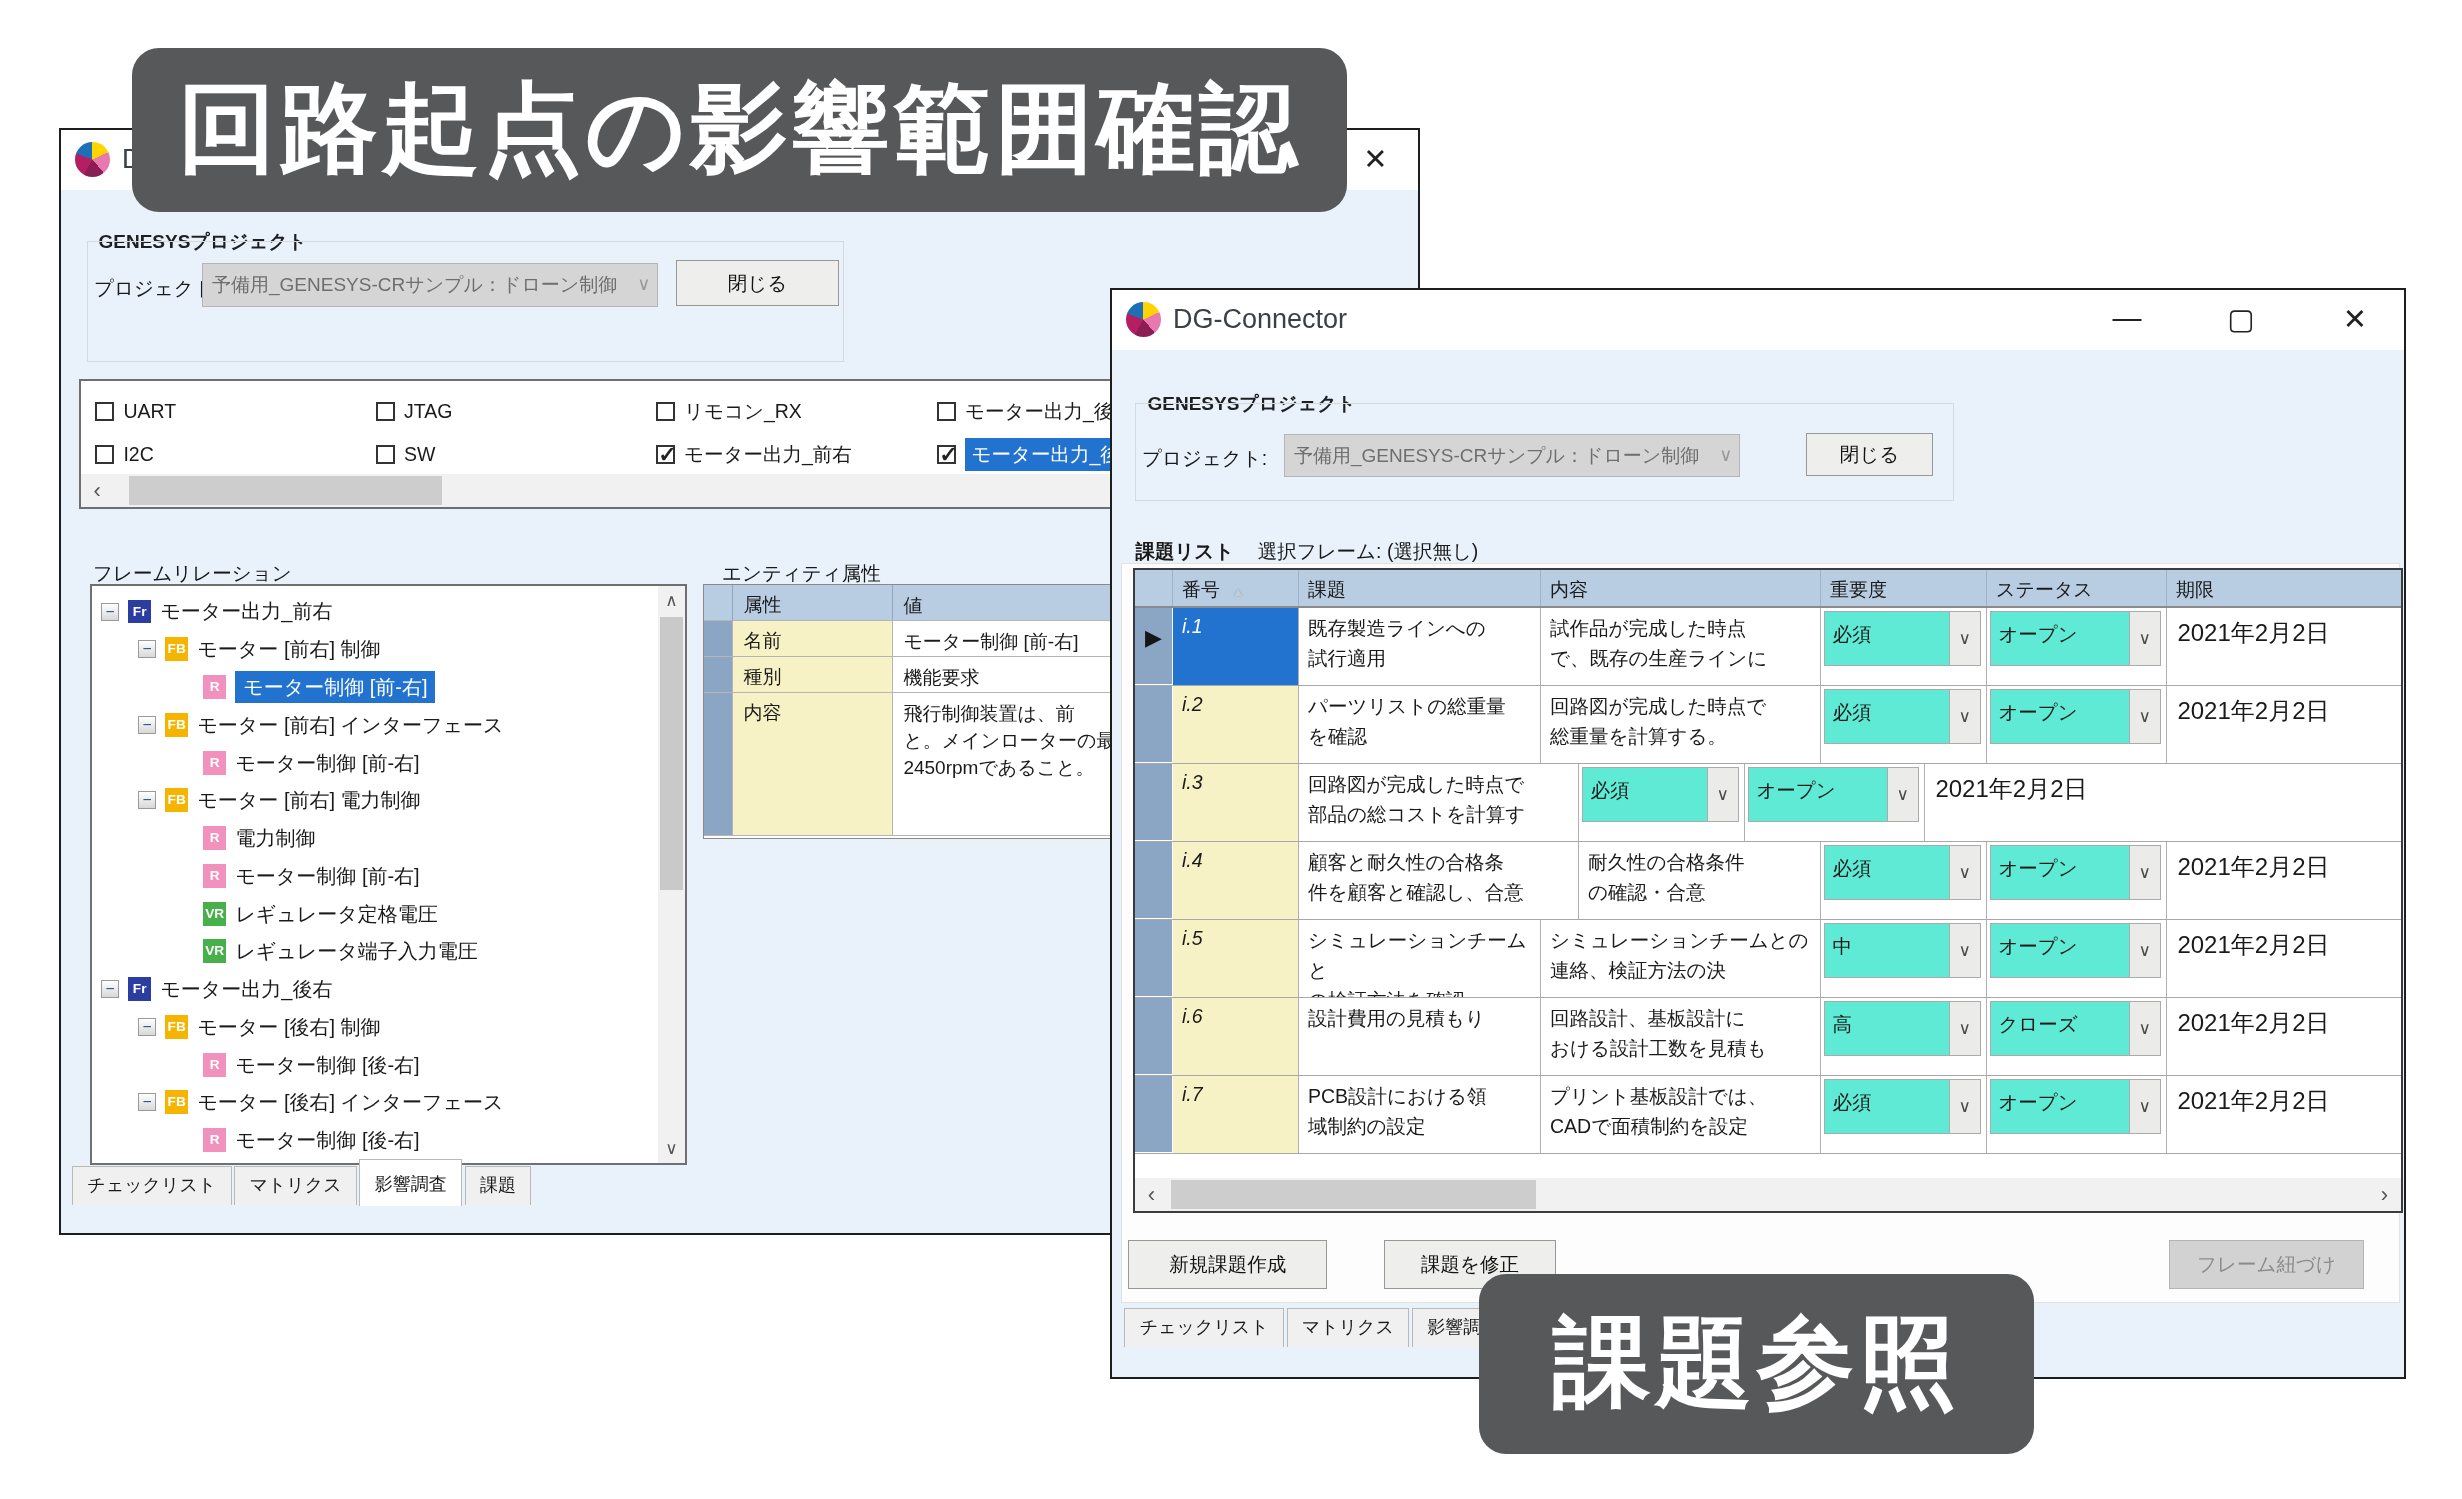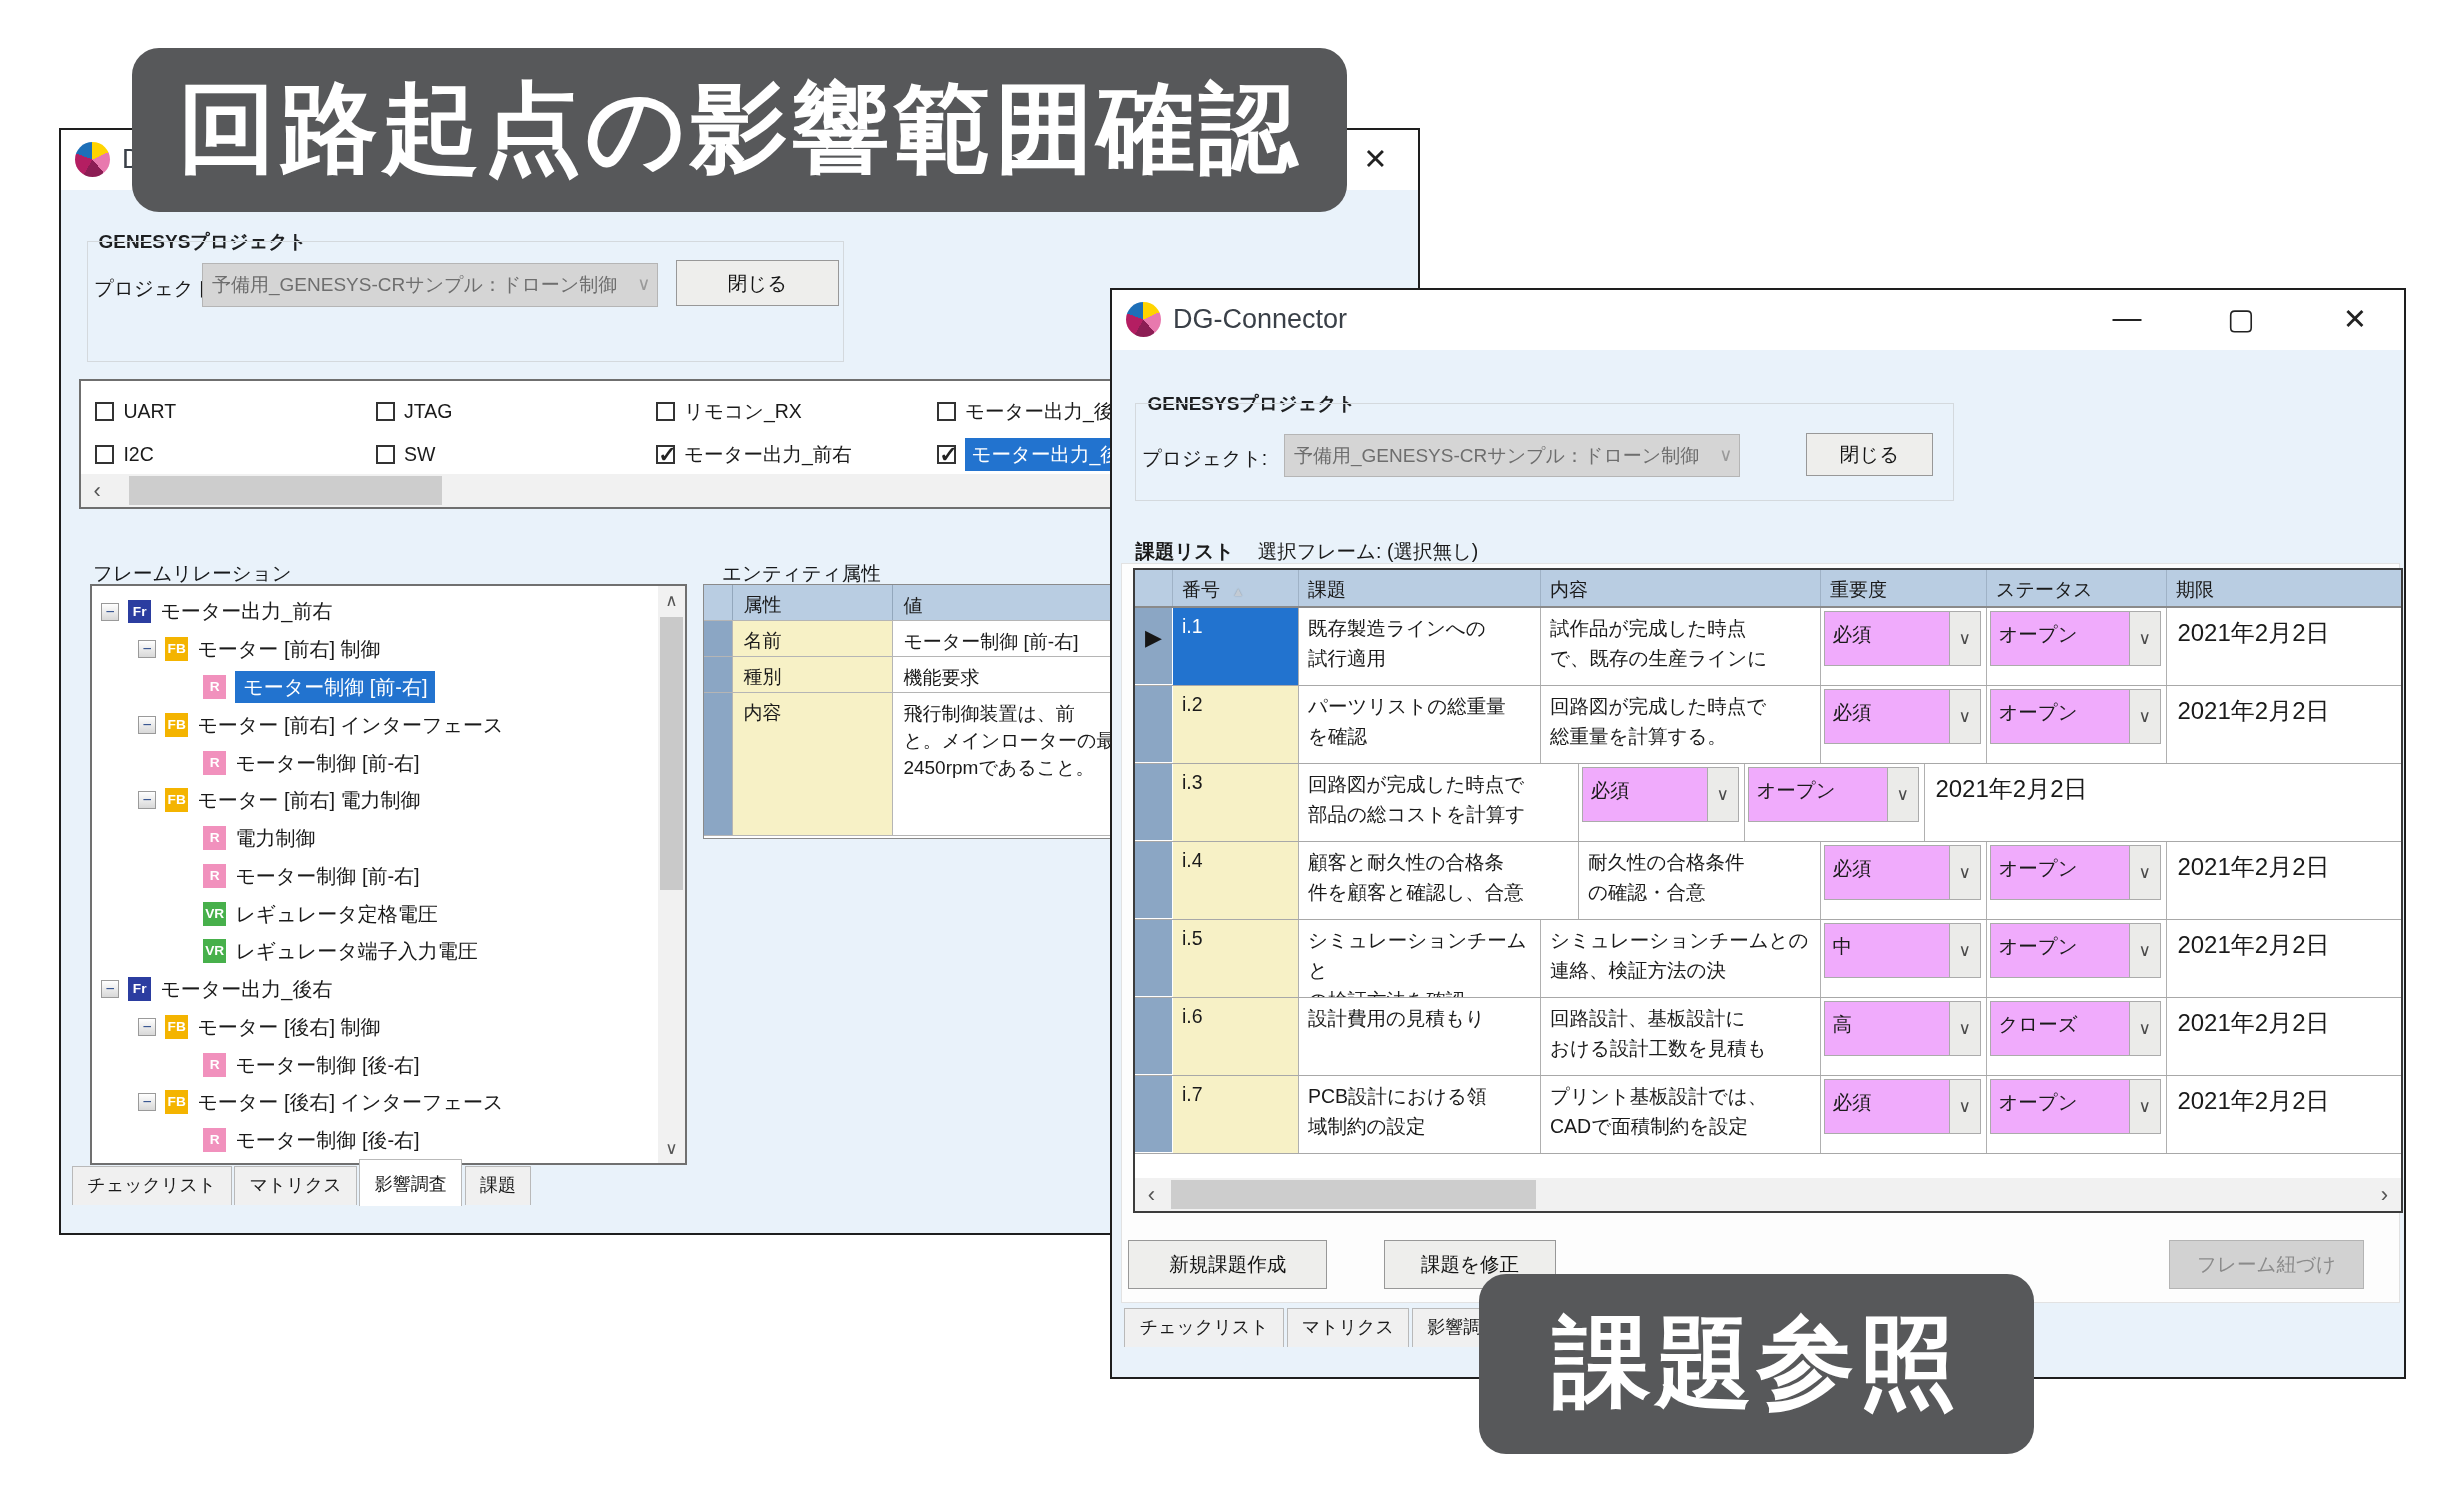--- a/index.html
+++ b/index.html
@@ -67,28 +67,28 @@
   .whitepanel { position:absolute; background:#fdfdfd; border:1.3px solid #e2e2e2; }
   .tablebox { position:absolute; background:#fff; border:2px solid #3c3c3c; overflow:hidden; }
   .ihead { display:flex; height:38px; background:#b9cde2; border-bottom:2px solid #8a8a8a; }
   .ihc { font-size:19px; padding:6.5px 0 0 9px; border-right:1.3px solid #9fb2c6; overflow:hidden; white-space:nowrap; }
   .sort { font-size:13px; color:#c3cbd4; text-shadow:0 0 1.3px #7c8894; margin-left:11.7px; }
   .irow { display:flex; height:78px; border-bottom:1.3px solid #a8a8a8; }
   .ic { border-right:1.3px solid #b0b0b0; overflow:hidden; }
   .c-sel { width:38px; background:#8ba6c4; border-right:1.3px solid #fff; border-bottom:1.3px solid #fff;
     display:flex; align-items:flex-start; justify-content:center; padding-top:17px; flex:none; }
   .pointer { font-size:22px; color:#161616; }
-  .c-no { width:126px; background:#f7f1c6; font-size:19.5px; padding:6.5px 0 0 9px; flex:none; }
+  .c-no { width:126px; background:#f7f1c6; font-size:19.5px; padding:6.5px 0 0 9px; flex:none;font-style:italic; }
   .sel .c-no { background:#2273cf; color:#fff; }
   .c-issue { width:242px; font-size:19.5px; line-height:30px; padding:5.2px 0 0 9px; white-space:pre-line; flex:none; }
   .c-content { width:280px; font-size:19.5px; line-height:30px; padding:5.2px 0 0 9px; white-space:pre-line; flex:none; }
   .c-imp { width:166px; position:relative; flex:none; }
   .c-status { width:180px; position:relative; flex:none; }
   .c-due { flex:1; font-size:24px; padding:9px 0 0 10.4px; border-right:none; }
-  .combo { position:absolute; left:2.6px; right:5.2px; top:2.6px; height:55px; background:#f0abfc; border:1.3px solid #ababab; }
+  .combo { position:absolute; left:2.6px; right:5.2px; top:2.6px; height:55px; background:#5eead4; border:1.3px solid #ababab; }
   .cval { position:absolute; left:7.8px; top:9px; font-size:19.5px; }
   .dbtn { position:absolute; right:0; top:0; bottom:0; width:31px; border-left:1.3px solid #ababab;
     background:#ebebe9; display:flex; align-items:center; justify-content:center; font-size:17px; color:#4a4a4a; }
 
   .banner { position:absolute; background:#57585a; border-radius:27px; z-index:5;
     display:flex; align-items:center; justify-content:center; }
   .banner-text { color:#fff; font-size:98px; font-weight:bold; letter-spacing:3.9px; white-space:nowrap; }
 
   .issuehdr { position:absolute; font-size:19.5px; white-space:nowrap; }
   .issuehdr .b { font-weight:600; margin-right:18px; }

